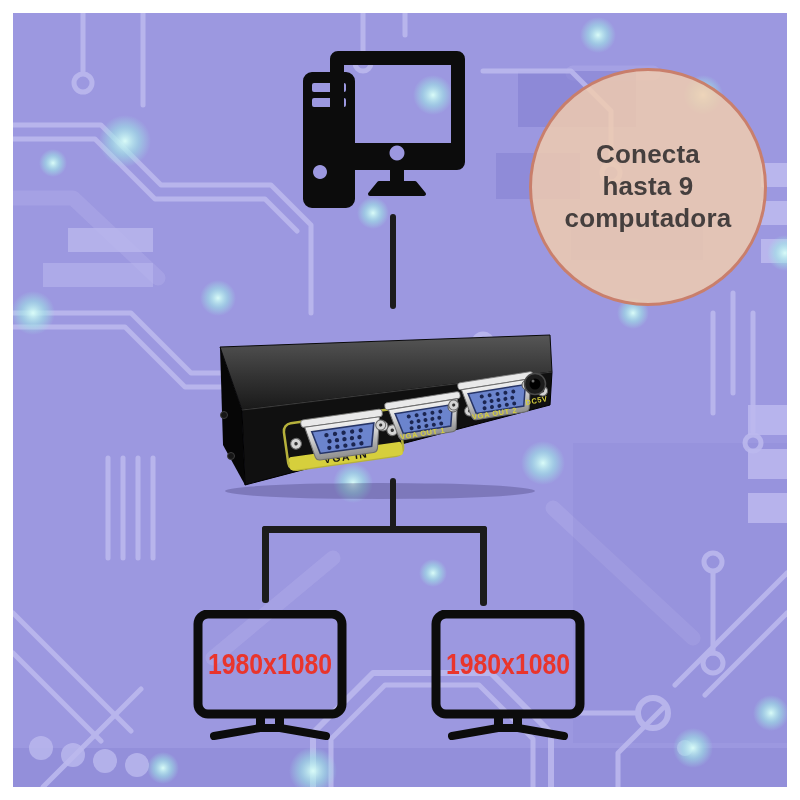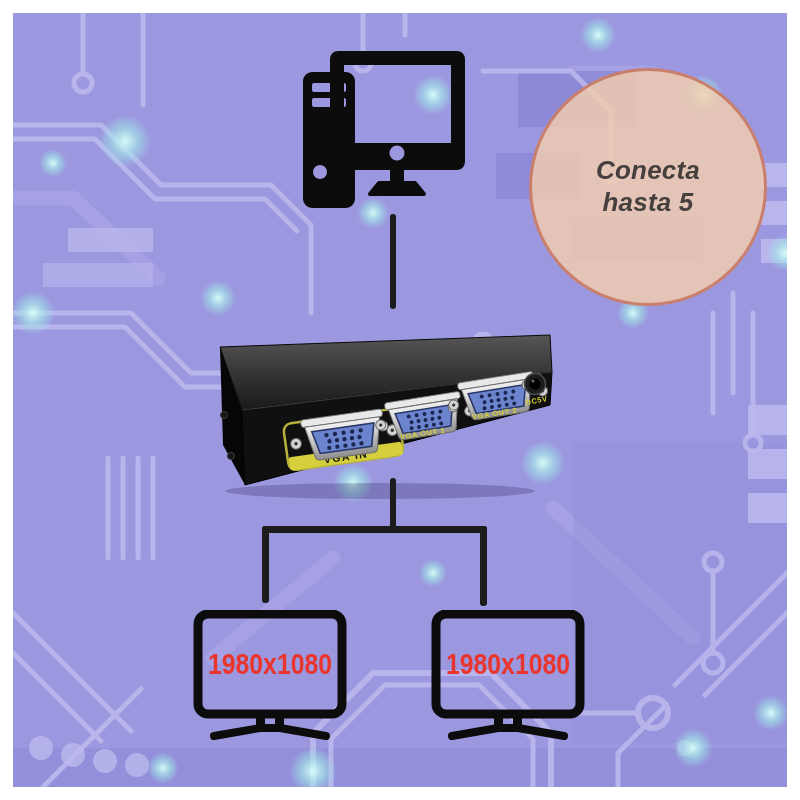--- a/index.html
+++ b/index.html
@@ -6,21 +6,21 @@
   .frame{position:relative;width:800px;height:800px;background:#ffffff;overflow:hidden;
          font-family:"Liberation Sans",sans-serif;}
   .scene{position:absolute;left:13px;top:13px;width:774px;height:774px;background:#9c98e0;overflow:hidden;}
   .scene svg.circuit{position:absolute;left:0;top:0;}
   .abs{position:absolute;}
   
   .cable{position:absolute;background:#1c1c1c;border-radius:3px;}
   
   .badge{position:absolute;left:516px;top:55px;width:238px;height:238px;border-radius:50%;
          background:rgba(242,205,173,0.83);border:3px solid rgba(196,115,95,0.85);
-         box-sizing:border-box;display:flex;flex-direction:column;align-items:center;justify-content:center;font-style:italic;}
+         box-sizing:border-box;display:flex;flex-direction:column;align-items:center;justify-content:center;}
   .badge .bl{font-size:26px;font-weight:700;color:#453f3e;line-height:1.22;text-align:center;
              letter-spacing:.2px;}
   svg text{font-family:"Liberation Sans",sans-serif;}
 </style>
 </head>
 <body>
 
 <div class="frame">
   <div class="scene">
 
@@ -236,17 +236,18 @@
     <svg class="abs" style="left:415px;top:597px" width="160" height="135" viewBox="0 0 160 135">
       <rect x="8" y="4" width="144" height="100" rx="10" fill="none" stroke="#0c0c0c" stroke-width="9"></rect>
       <rect x="66" y="106" width="9" height="14" fill="#0c0c0c"></rect>
       <rect x="85" y="106" width="9" height="14" fill="#0c0c0c"></rect>
       <path d="M24,126 L70,118 L90,118 L136,126" fill="none" stroke="#0c0c0c" stroke-width="8" stroke-linecap="round" stroke-linejoin="round"></path>
       <text x="80" y="64" text-anchor="middle" font-size="29" font-weight="bold" fill="#e9352c" textLength="124" lengthAdjust="spacingAndGlyphs">1980x1080</text>
     </svg>
 
     <div class="badge">
       <div class="bl">Conecta</div>
-      <div class="bl">hasta 5</div>
+      <div class="bl">hasta 9</div>
+      <div class="bl">computadora</div>
     </div>
 
   </div>
 </div>
 
 </body></html>

